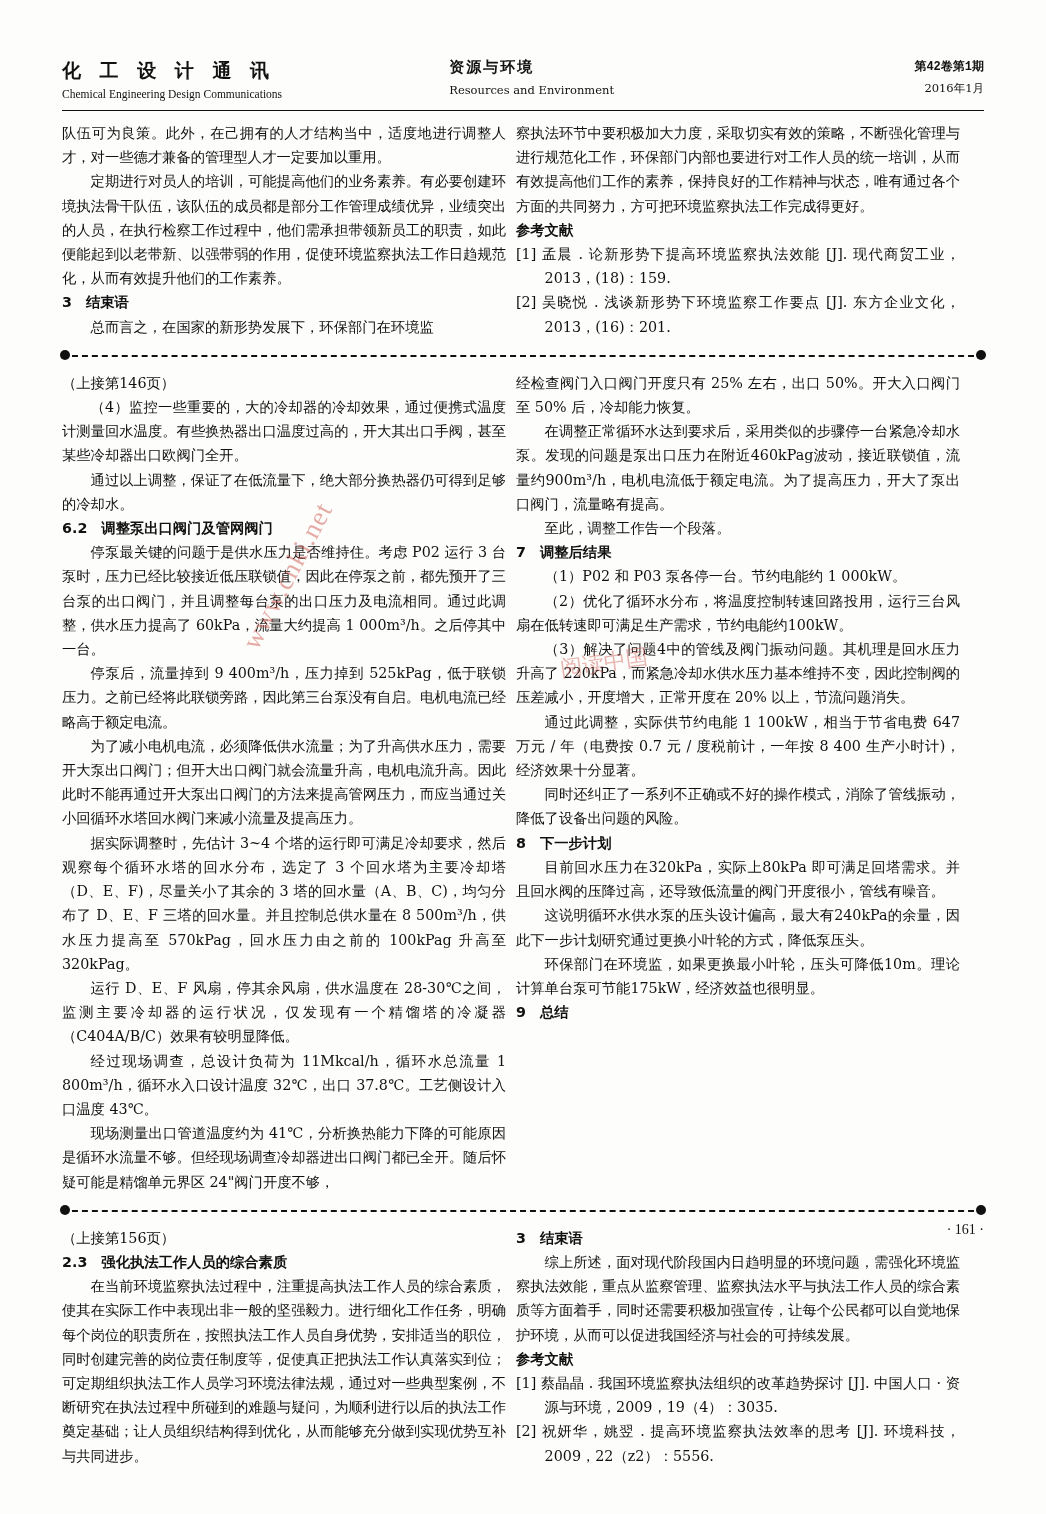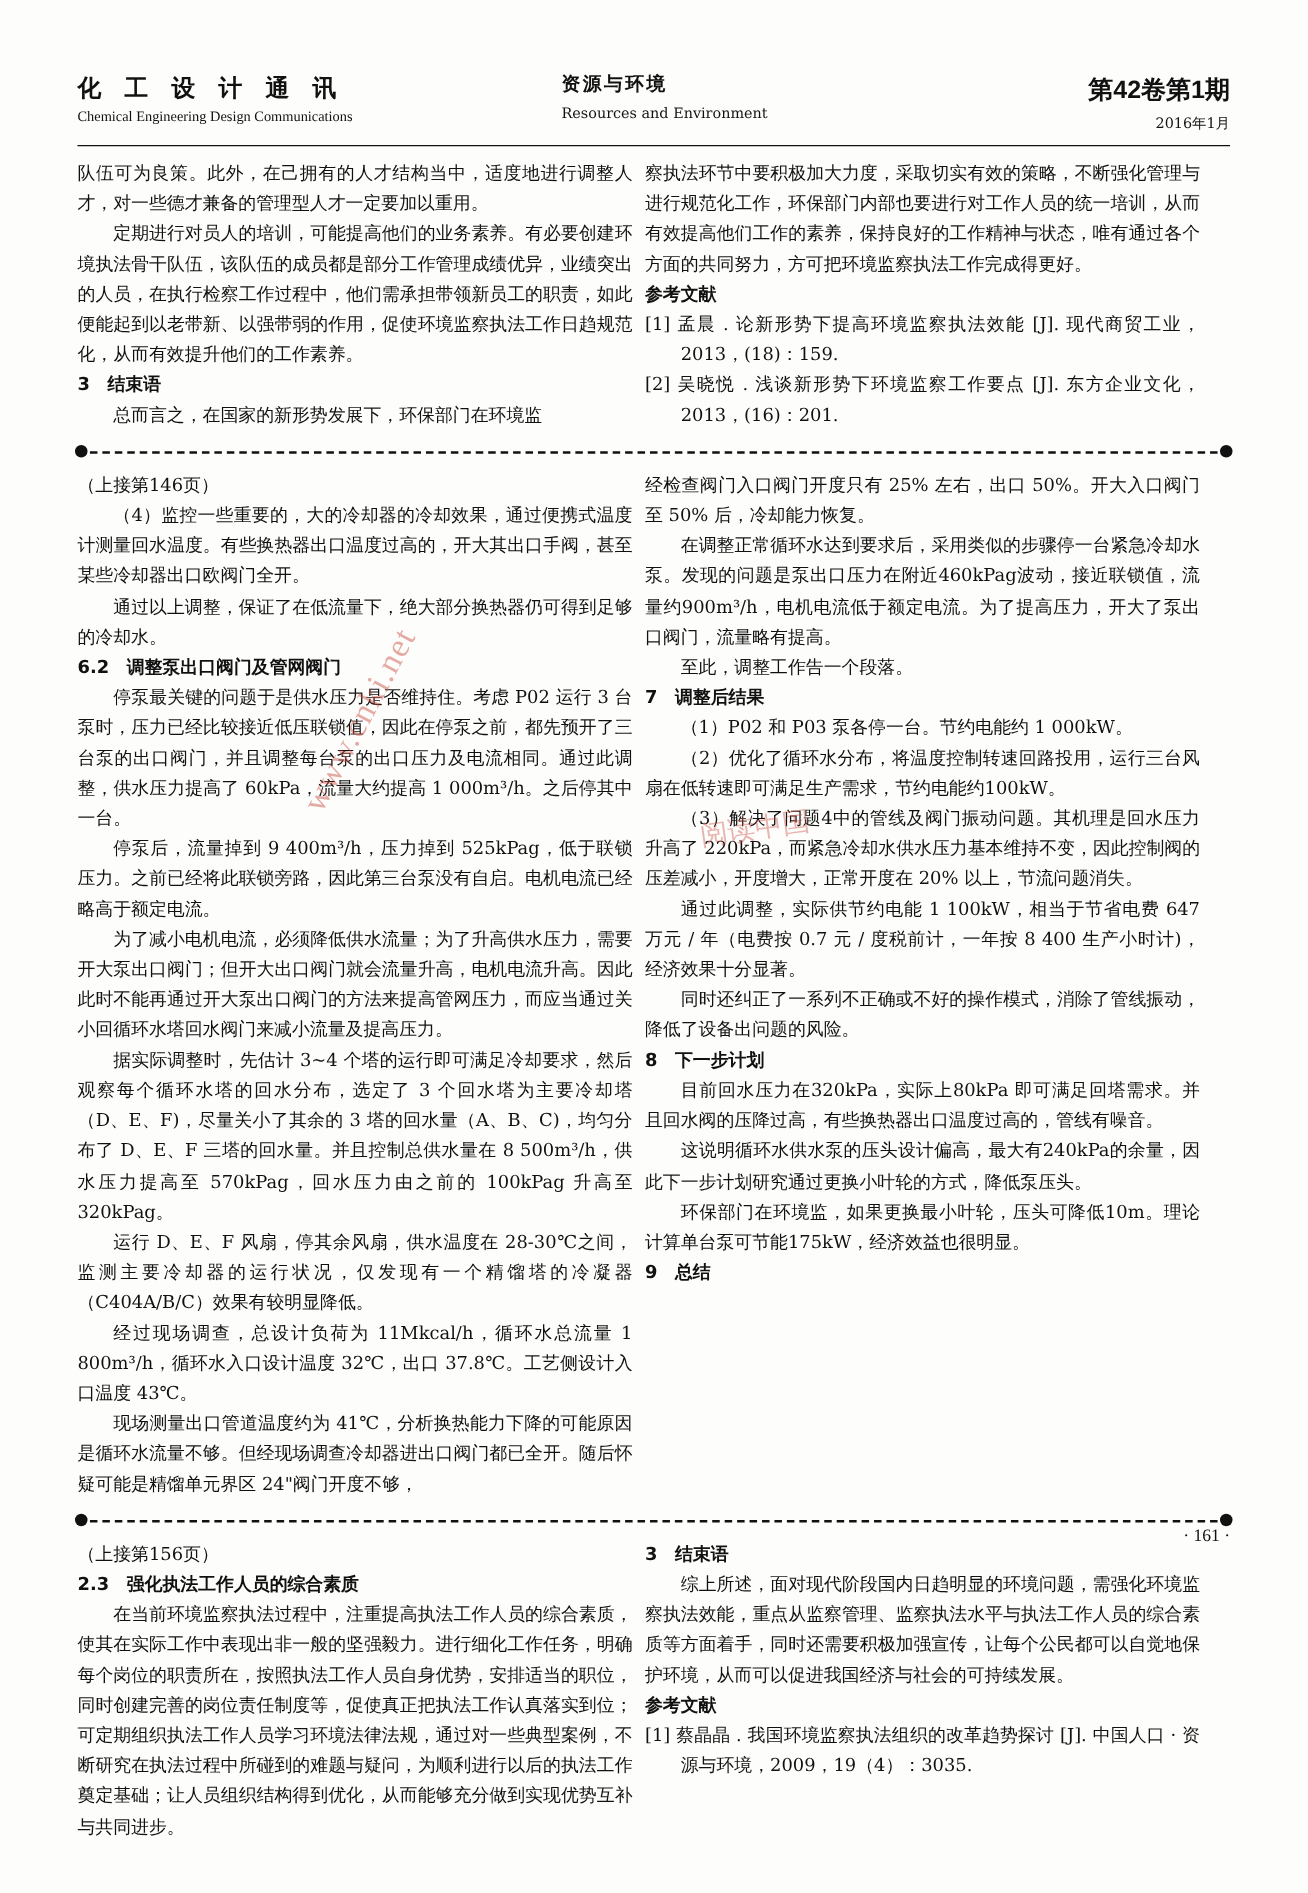--- a/index.html
+++ b/index.html
@@ -33,22 +33,22 @@
   .journal-en{
     font-family:"Liberation Serif",serif;
     font-size:11.5px;margin-top:4px;letter-spacing:0px;
   }
   .section-cn{
     font-family:"DejaVu Sans","Liberation Sans",sans-serif;
     font-weight:bold;font-size:15px;letter-spacing:2px;
   }
   .section-en{font-size:11.5px;margin-top:6px;}
   .vol{
-    font-family:Liberation Sans, sans-serif;
-    font-weight:bold;font-size:20px;
+    font-family:Liberation Mono, monospace;
+    font-weight:bold;font-size:12px;
   }
   .date{font-size:11.5px;margin-top:6px;}
   .rule{
     border:0;border-top:1.6px solid #111;margin:4px 0 10px 0;
   }
 
   
   .cols{
     display:flex;
     gap:10px;
@@ -183,21 +183,21 @@
       <p>经检查阀门入口阀门开度只有 25% 左右，出口 50%。开大入口阀门至 50% 后，冷却能力恢复。</p>
       <p class="ind">在调整正常循环水达到要求后，采用类似的步骤停一台紧急冷却水泵。发现的问题是泵出口压力在附近460kPag波动，接近联锁值，流量约900m³/h，电机电流低于额定电流。为了提高压力，开大了泵出口阀门，流量略有提高。</p>
       <p class="ind">至此，调整工作告一个段落。</p>
       <p class="h-num"><span class="n">7</span><span>调整后结果</span></p>
       <p class="ind">（1）P02 和 P03 泵各停一台。节约电能约 1 000kW。</p>
       <p class="ind">（2）优化了循环水分布，将温度控制转速回路投用，运行三台风扇在低转速即可满足生产需求，节约电能约100kW。</p>
       <p class="ind">（3）解决了问题4中的管线及阀门振动问题。其机理是回水压力升高了 220kPa，而紧急冷却水供水压力基本维持不变，因此控制阀的压差减小，开度增大，正常开度在 20% 以上，节流问题消失。</p>
       <p class="ind">通过此调整，实际供节约电能 1 100kW，相当于节省电费 647 万元 / 年（电费按 0.7 元 / 度税前计，一年按 8 400 生产小时计)，经济效果十分显著。</p>
       <p class="ind">同时还纠正了一系列不正确或不好的操作模式，消除了管线振动，降低了设备出问题的风险。</p>
       <p class="h-num"><span class="n">8</span><span>下一步计划</span></p>
-      <p class="ind">目前回水压力在320kPa，实际上80kPa 即可满足回塔需求。并且回水阀的压降过高，有些换热器出口温度过高的，管线有噪音。</p>
+      <p class="ind">目前回水压力在320kPa，实际上80kPa 即可满足回塔需求。并且回水阀的压降过高，还导致低流量的阀门开度很小，管线有噪音。</p>
       <p class="ind">这说明循环水供水泵的压头设计偏高，最大有240kPa的余量，因此下一步计划研究通过更换小叶轮的方式，降低泵压头。</p>
       <p class="ind">环保部门在环境监，如果更换最小叶轮，压头可降低10m。理论计算单台泵可节能175kW，经济效益也很明显。</p>
       <p class="h-num"><span class="n">9</span><span>总结</span></p>
     </div>
   </div>
 
   <div class="dash-sep">
     <span class="dot l"></span>
     <span class="dot r"></span>
   </div>
@@ -206,20 +206,21 @@
     <div class="col">
       <p>（上接第156页）</p>
       <p class="h-num"><span class="n">2.3</span><span>强化执法工作人员的综合素质</span></p>
       <p class="ind">在当前环境监察执法过程中，注重提高执法工作人员的综合素质，使其在实际工作中表现出非一般的坚强毅力。进行细化工作任务，明确每个岗位的职责所在，按照执法工作人员自身优势，安排适当的职位，同时创建完善的岗位责任制度等，促使真正把执法工作认真落实到位；可定期组织执法工作人员学习环境法律法规，通过对一些典型案例，不断研究在执法过程中所碰到的难题与疑问，为顺利进行以后的执法工作奠定基础；让人员组织结构得到优化，从而能够充分做到实现优势互补与共同进步。</p>
     </div>
     <div class="col">
       <p class="h-num"><span class="n">3</span><span>结束语</span></p>
       <p class="ind">综上所述，面对现代阶段国内日趋明显的环境问题，需强化环境监察执法效能，重点从监察管理、监察执法水平与执法工作人员的综合素质等方面着手，同时还需要积极加强宣传，让每个公民都可以自觉地保护环境，从而可以促进我国经济与社会的可持续发展。</p>
       <p class="centered-head">参考文献</p>
       <p class="hang">[1] 蔡晶晶 . 我国环境监察执法组织的改革趋势探讨 [J]. 中国人口 · 资源与环境，2009，19（4）：3035.</p>
+      <p class="hang">[2] 祝妍华，姚翌 . 提高环境监察执法效率的思考 [J]. 环境科技，2009，22（z2）：5556.</p>
     </div>
   </div>
 
   <div class="footer">· 161 ·</div>
 
   <div class="watermark">www.cnki.net</div>
   <div class="watermark2">阅读中国</div>
 
 </div>
 

